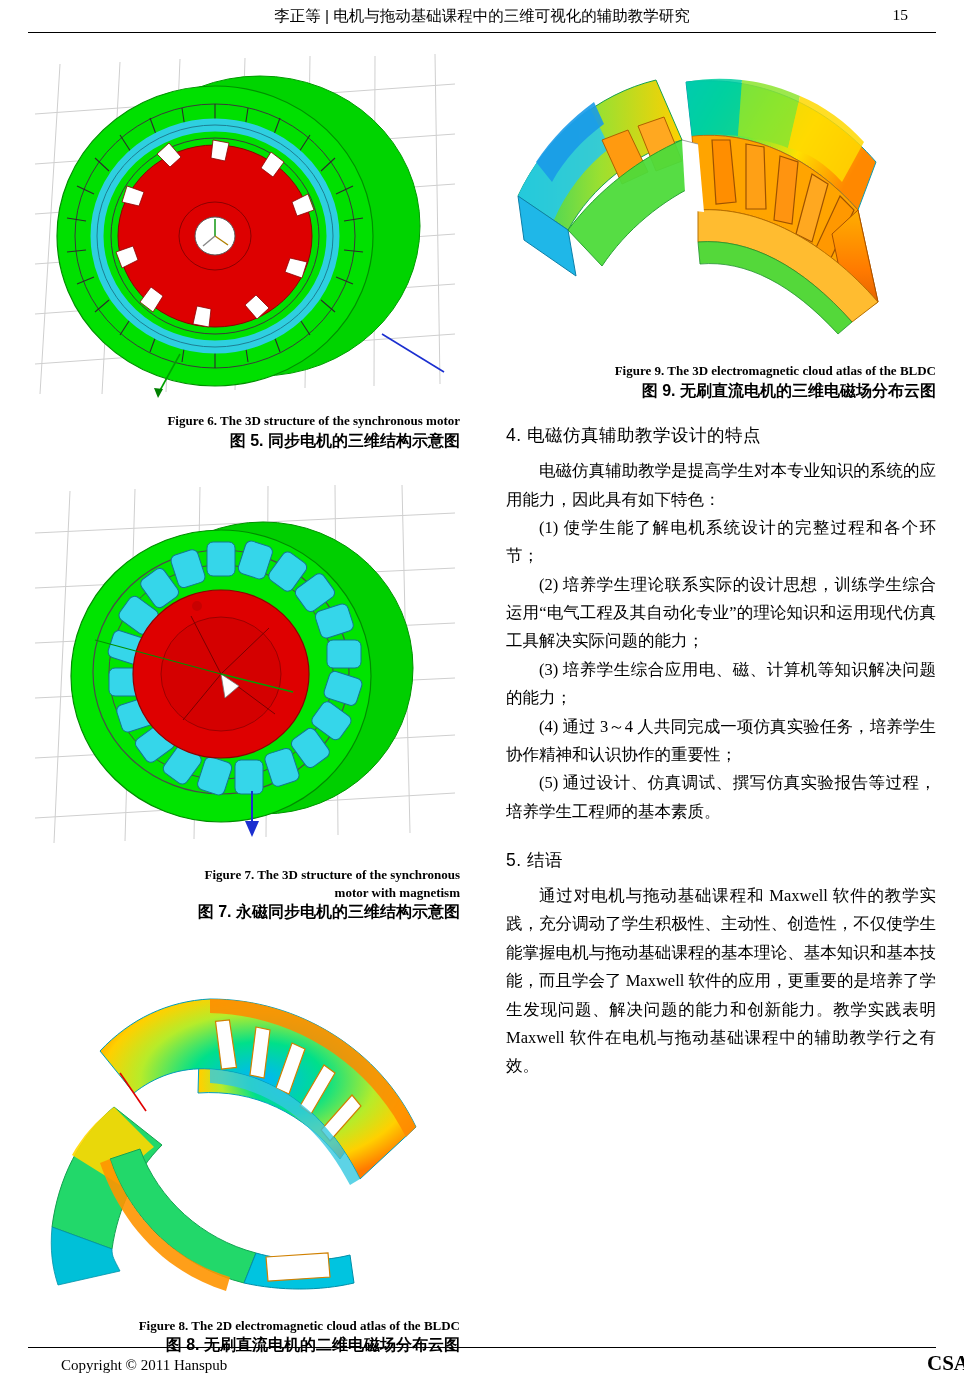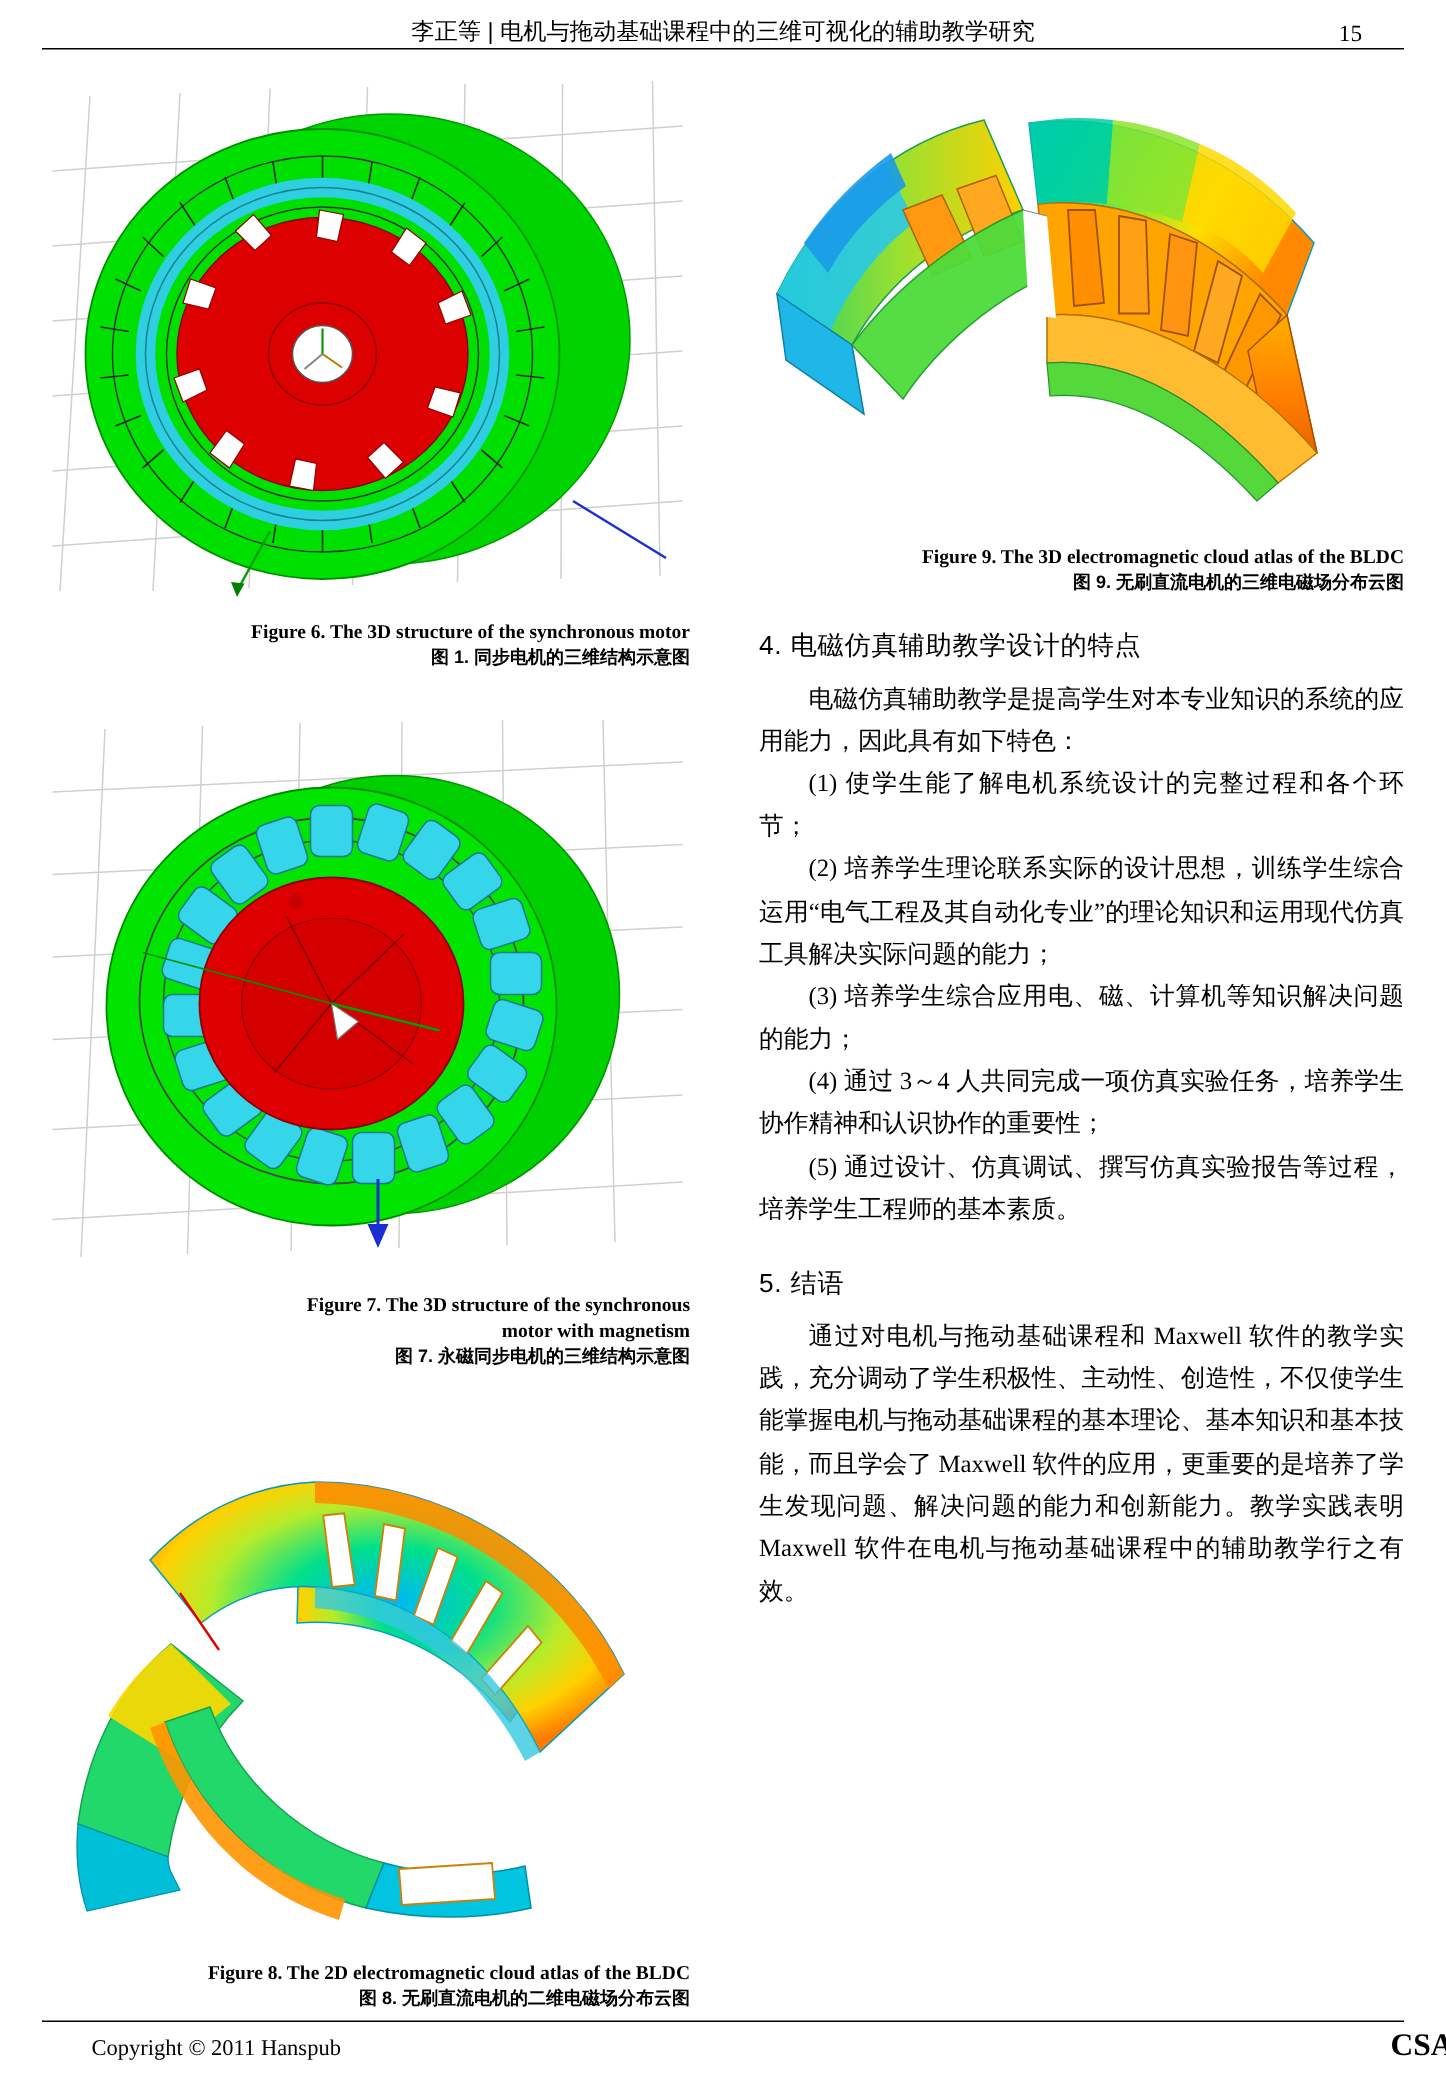--- a/index.html
+++ b/index.html
@@ -22,21 +22,21 @@
     height: 1386px;
   }
   
   .header {
     position: absolute;
     left: 40px;
     top: 6px;
     width: 884px;
     height: 26px;
     display: flex;
-    align-items: flex-end;
+    align-items: flex-start;
     justify-content: center;
     font-size: 15.5px;
     font-family: "Liberation Sans", sans-serif;
   }
   .header .hdr-text { white-space: nowrap; }
   .header .hdr-page {
     position: absolute;
     right: 16px;
     font-size: 15.5px;
     font-family: "Liberation Serif", serif;
@@ -93,21 +93,21 @@
   .caption {
     text-align: right;
     font-size: 13px;
     font-weight: bold;
     line-height: 1.35;
     margin-top: 8px;
   }
   .caption .cn {
     font-family: "Liberation Sans", sans-serif;
     font-weight: bold;
-    font-size: 12px;
+    font-size: 16px;
   }
 
   
   h2.sec {
     font-family: "Liberation Sans", sans-serif;
     font-size: 17.5px;
     font-weight: normal;
     margin: 22px 0 10px 0;
     letter-spacing: 0.5px;
   }
@@ -238,21 +238,21 @@
 
             <line x1="352" y1="290" x2="414" y2="328" stroke="#1b2fd0" stroke-width="1.6"></line>
 
             <line x1="150" y1="310" x2="128" y2="350" stroke="#00a000" stroke-width="1.6"></line>
             <polygon points="128,354 124,344 133,345" fill="#008000"></polygon>
           </g>
         </svg>
       </div>
       <div class="caption">
         <div>Figure 6. The 3D structure of the synchronous motor</div>
-        <div class="cn">图 1. 同步电机的三维结构示意图</div>
+        <div class="cn">图 5. 同步电机的三维结构示意图</div>
       </div>
     </div>
 
     <div class="figure" style="margin-top:22px;">
       <div class="figure-canvas" style="height:385px;">
         <svg width="430" height="385" viewBox="0 0 430 385">
           <defs>
               <clipPath id="f7clip">
                 <rect x="0" y="0" width="430" height="385"></rect>
               </clipPath>

